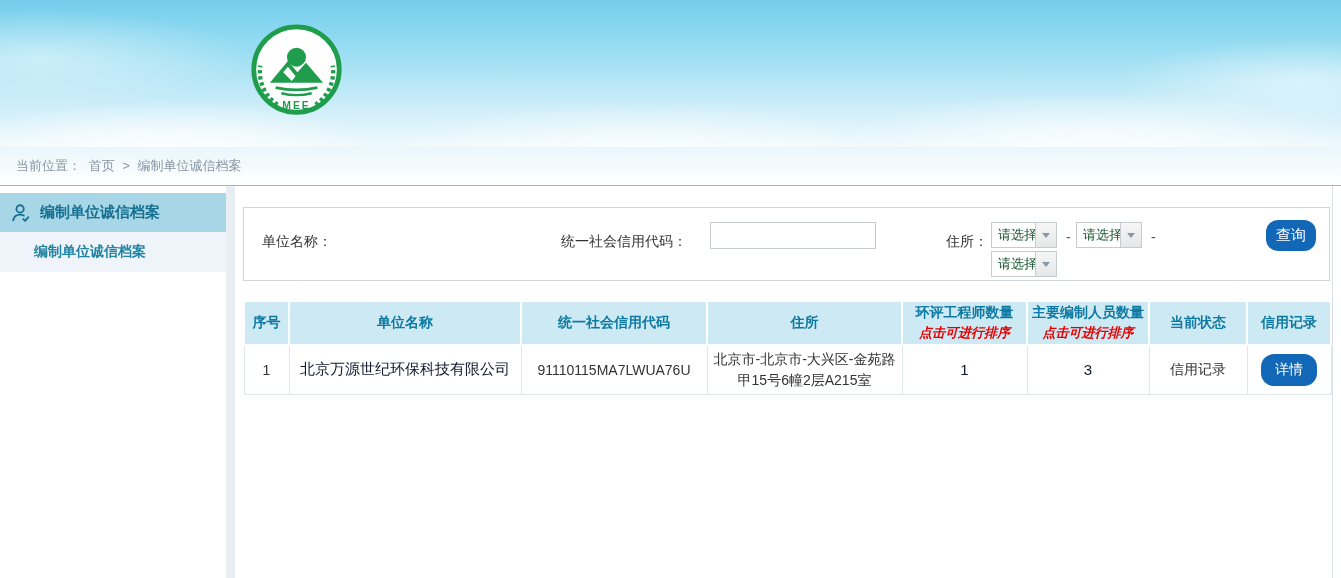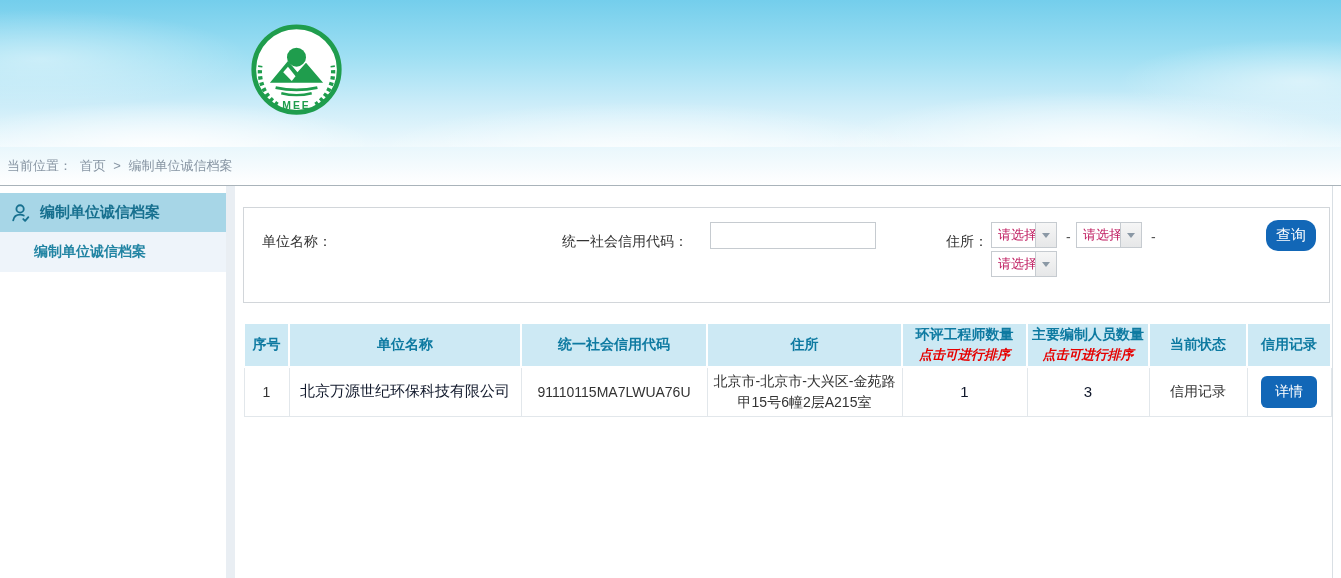--- a/index.html
+++ b/index.html
@@ -18,21 +18,21 @@
   }
   .brand { position:absolute; left:249px; top:22px; display:flex; align-items:center; }
   .logo { width:95px; height:95px; flex:0 0 auto; }
   .site-title {
     margin-left:14px; font-size:55px; font-weight:bold; color:#163c8c;
     letter-spacing:5px; white-space:nowrap;
   }
 
   
   .breadcrumb {
-    height:39px; line-height:38px; padding-left:7px; font-size:13px; color:#8795a3;
+    height:39px; line-height:38px; padding-left:16px; font-size:13px; color:#8795a3;
     background:linear-gradient(180deg,#e9f7fc 0%, #fbfdfe 80%, #ffffff 100%);
     border-bottom:1px solid #a9b3ba;
   }
   .breadcrumb span { margin-right:4px; }
   .crumb-link { cursor:pointer; }
 
   
   .region { display:flex; height:392px; }
   .sidebar { width:228px; background:#fff; }
   .side-divider { width:9px; background:#e9eef3; }
@@ -43,33 +43,33 @@
     padding-left:10px; color:#17708f; font-weight:bold; font-size:15px; cursor:pointer;
   }
   .side-item1 .ic { display:inline-flex; margin-right:8px; }
   .side-item2 {
     height:40px; background:#eef4fa; display:flex; align-items:center;
     padding-left:34px; color:#2184a3; font-weight:bold; font-size:14px; cursor:pointer;
   }
 
   
   .search-panel {
-    position:relative; margin:21px 0 14px 8px; width:1087px; height:96px;
+    position:relative; margin:21px 0 14px 8px; width:1087px; height:74px;
     background:#fff; border:1px solid #d2d6da;
   }
   .search-panel .lbl { position:absolute; font-size:14px; color:#333; text-align:right; }
   .search-panel input {
     position:absolute; height:27px; border:1px solid #c6cbd0; font-size:14px; color:#333;
     padding:0 8px; outline:none; font-family:"Liberation Sans",sans-serif;
   }
   .combo {
     position:absolute; width:66px; height:26px; border:1px solid #c6cbd0; background:#fff;
     display:flex; align-items:stretch; cursor:pointer;
   }
-  .combo-text { flex:1; font-size:13px; color:#be185d; line-height:24px; padding-left:6px; overflow:hidden; white-space:nowrap; }
+  .combo-text { flex:1; font-size:13px; color:#14532d; line-height:24px; padding-left:6px; overflow:hidden; white-space:nowrap; }
   .combo-btn {
     width:21px; background:linear-gradient(180deg,#f6f6f6,#e6e7e8); border-left:1px solid #c6cbd0;
     display:flex; align-items:center; justify-content:center;
   }
   .tri { width:0; height:0; border-left:4px solid transparent; border-right:4px solid transparent; border-top:5px solid #8a98a5; }
   .dash { position:absolute; font-size:14px; color:#555; }
   .query-btn {
     position:absolute; left:1022px; top:12px; width:50px; height:31px;
     background:#1267b7; color:#fff; border:none; border-radius:12px; font-size:15px;
     cursor:pointer; font-family:"Liberation Sans",sans-serif;
@@ -84,21 +84,21 @@
   .results th .hint { display:block; color:#e60000; font-size:13px; margin-top:2px;font-style:italic; }
   .results td {
     background:#fff; border:1px solid #e2e7eb; height:49px; text-align:center;
     font-size:14px; color:#333; padding:2px 6px; vertical-align:middle;
   }
   .cell-index { color:#555; font-size:15px; }
   .cell-link { color:#0f172a; font-size:15px; cursor:pointer; text-decoration:none; }
   .cell-code { font-size:15px; color:#444; }
   .cell-addr { line-height:1.45; }
   .detail-btn {
-    background:#1267b7; color:#fff; border:none; border-radius:6px; padding:7px 14px;
+    background:#1267b7; color:#fff; border:none; border-radius:13px; padding:7px 14px;
     font-size:14px; cursor:pointer; font-family:"Liberation Sans",sans-serif;
   }
 </style>
 </head>
 <body>
 
 <div class="header">
   <div class="brand">
     <svg class="logo" viewBox="0 0 100 100">
       <circle cx="50" cy="50" r="45" fill="#ffffff" stroke="#1f9d4d" stroke-width="5"></circle>
@@ -138,21 +138,21 @@
       <span>编制单位诚信档案</span>
     </div>
   </div>
 
   <div class="side-divider"></div>
 
   <div class="main">
 
     <div class="search-panel">
       <span class="lbl" style="left:14px; top:25px; width:74px;">单位名称：</span>
-      <span class="lbl" style="left:284px; top:25px; width:160px;">统一社会信用代码：</span>
+      <span class="lbl" style="left:300px; top:25px; width:160px;text-align:center;">统一社会信用代码：</span>
       <input style="left: 466px; top: 14px; width: 166px;" value="">
       <span class="lbl" style="left:660px; top:25px; width:84px;">住所：</span>
 
       <div class="combo" style="left:747px; top:14px;">
         <span class="combo-text">请选择</span>
         <span class="combo-btn">
             <i class="tri"></i>
           </span>
       </div>
       <span class="dash" style="left:822px; top:21px;">-</span>

